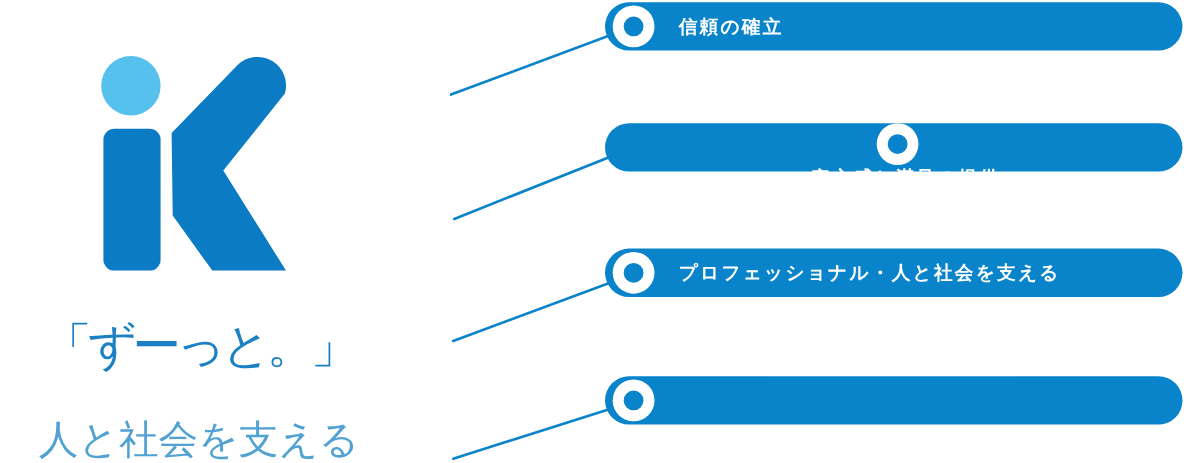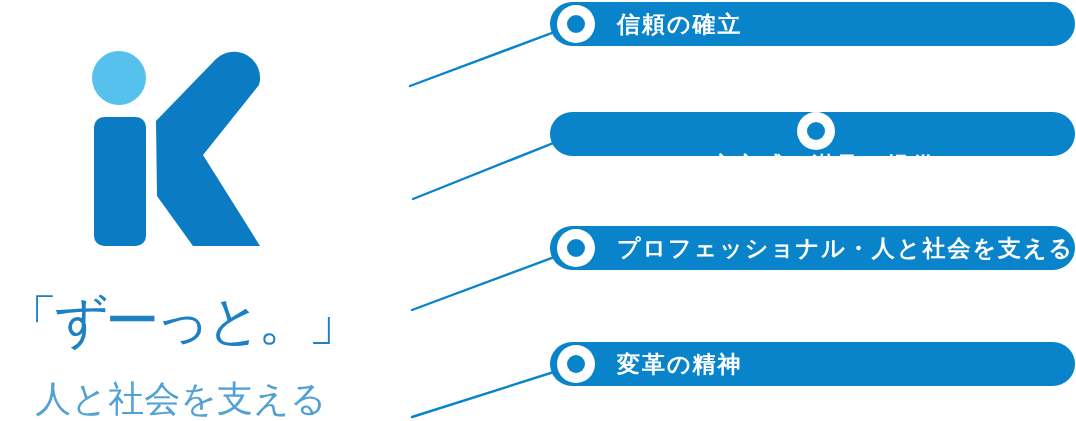--- a/index.html
+++ b/index.html
@@ -41,32 +41,32 @@
   }
   .logo-dot { fill: var(--c-logo_dot_blue, #56c1ed); }
   .logo-letter { fill: var(--c-logo_letter_blue, #0b7cc4); }
 
   .tagline-main {
     position: absolute;
     left: 0; top: 242px;
     width: 362px;
     text-align: center;
     font-family: "DejaVu Serif", serif;
-    font-size: 54px;
+    font-size: 44px;
     line-height: 1.15;
     letter-spacing: -4px;
     color: var(--c-tagline_main_blue, #1c80c5);
     white-space: nowrap;
   }
   .tagline-sub {
     position: absolute;
     left: 0; top: 332px;
     width: 362px;
     text-align: center;
-    font-family: Liberation Serif, serif;
+    font-family: Liberation Sans, sans-serif;
     font-size: 36px;
     line-height: 1.1;
     letter-spacing: 0px;
     color: var(--c-tagline_sub_blue, #51a2d3);
     white-space: nowrap;
   }
 
   
   .bar {
     position: absolute;
@@ -97,21 +97,21 @@
   .ring .hole {
     width: 18px; height: 18px;
     border-radius: 50%;
     background: var(--c-bar_blue, #0984cb);
   }
   .bar-label {
     margin-left: 22px;
     color: var(--c-bar_text, #ffffff);
     font-family: "DejaVu Sans", sans-serif;
     font-weight: 700;
-    font-size: 23px;
+    font-size: 17px;
     letter-spacing: 2px;
     white-space: nowrap;
   }
 </style>
 </head>
 <body>
 
 <div class="stage">
 
   <svg class="connectors" viewBox="0 0 1076 421" aria-hidden="true">
@@ -149,16 +149,15 @@
     <span class="ring">
         <span class="hole"></span>
       </span>
     <span class="bar-label">プロフェッショナル・人と社会を支える</span>
   </div>
 
   <div class="bar bar-4">
     <span class="ring">
         <span class="hole"></span>
       </span>
-    <span class="bar-label">変革の精神</span>
   </div>
 
 </div>
 
 </body></html>

